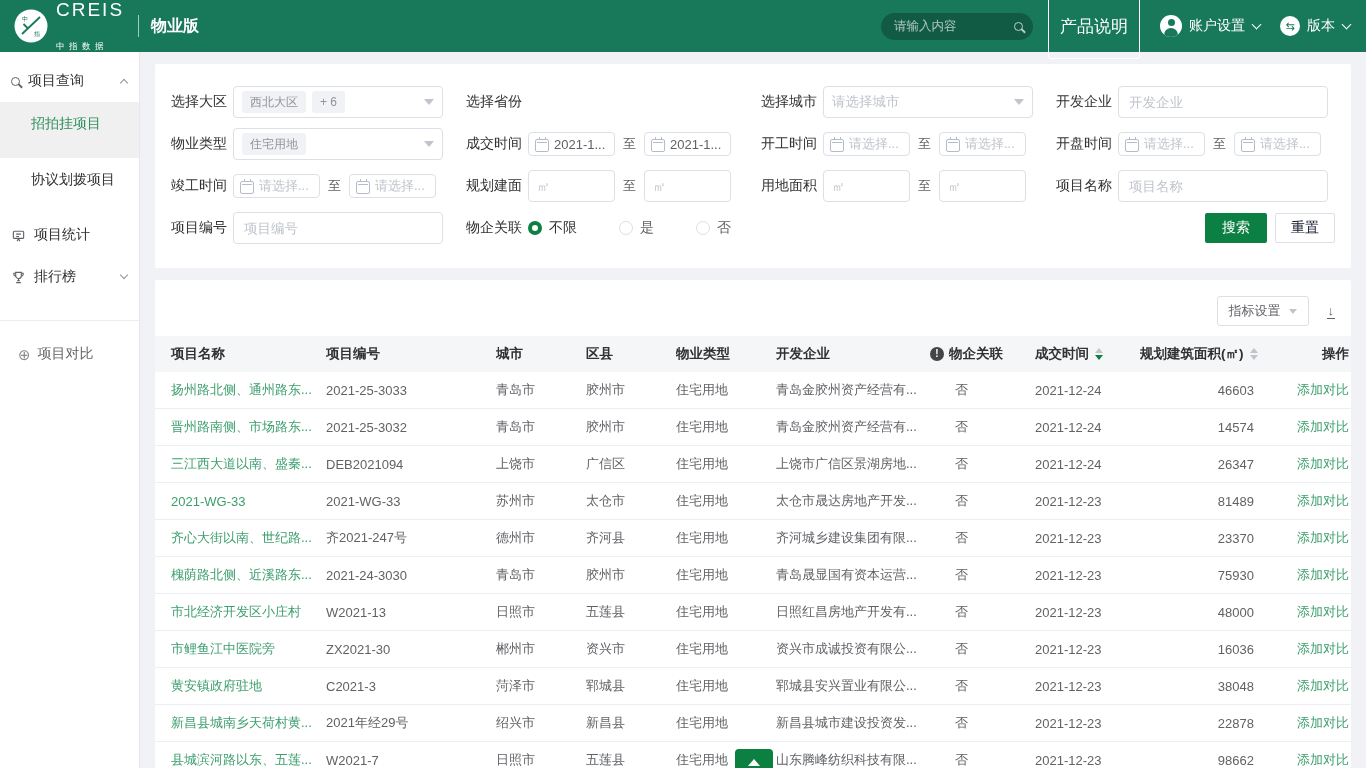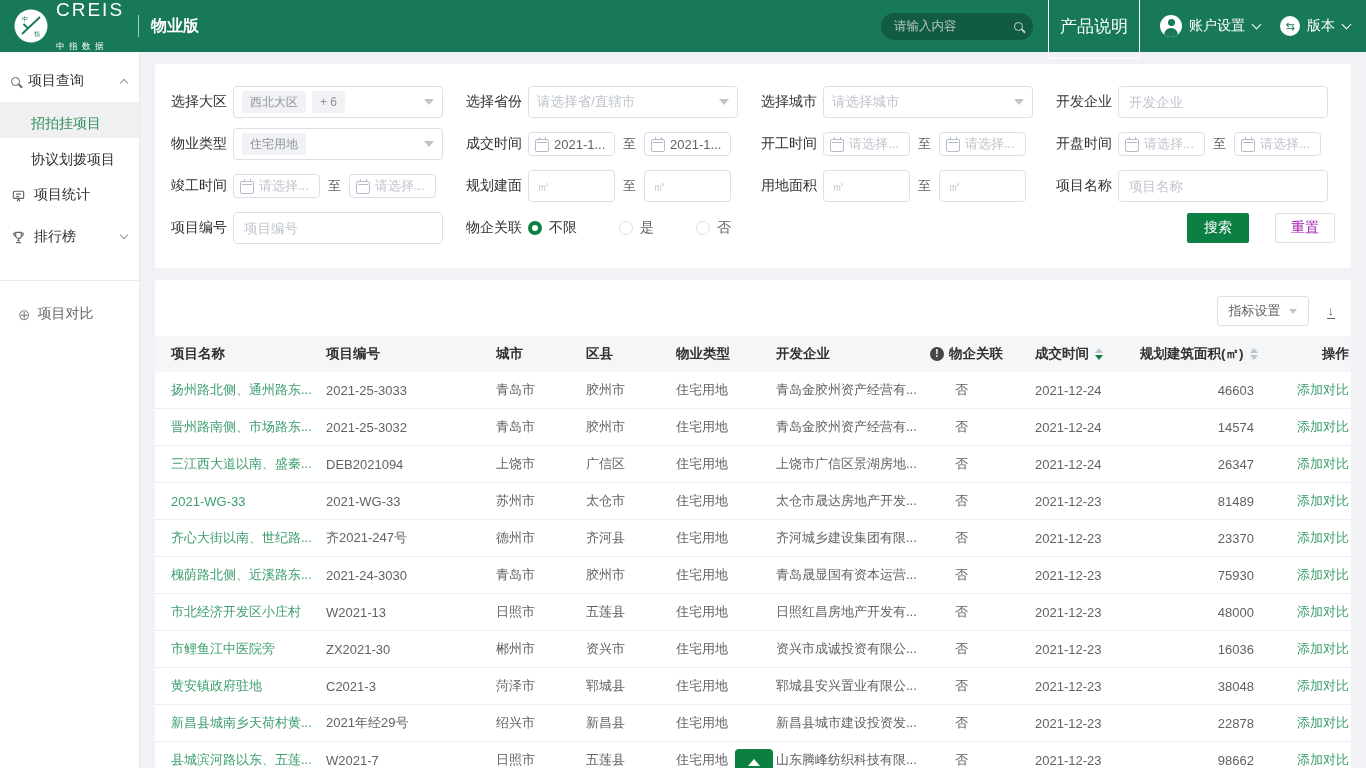--- a/index.html
+++ b/index.html
@@ -34,21 +34,21 @@
   .chev.up { transform:rotate(-135deg); margin-top:4px; }
   .ver-circle { width:20px; height:20px; background:#fff; border-radius:50%; color:#17795A; font-size:11px; line-height:20px; text-align:center; flex:none; }
 
   
   .sidebar { position:absolute; top:52px; left:0; width:140px; bottom:0; background:#fff; border-right:1px solid #e8e8e8; padding-top:8px; z-index:5; }
   .side-item { height:42px; display:flex; align-items:center; padding:0 12px 0 11px; font-size:14px; color:#303133; cursor:pointer; white-space:nowrap; }
   .side-ic { color:#5f6368; margin-right:8px; display:inline-flex; align-items:center; flex:none; }
   .mag-dark { width:9px; height:9px; border:1.5px solid #5f6368; border-radius:50%; position:relative; display:inline-block; }
   .mag-dark::after { content:''; position:absolute; width:5px; height:1.5px; background:#5f6368; transform:rotate(45deg); right:-4px; bottom:-2px; }
   .side-chev { color:#909399; margin-left:auto; width:6px; height:6px; border-width:1.2px; }
-  .sub-item { height:36px; line-height:42px; padding-left:31px; font-size:14px; color:#303133; cursor:pointer; white-space:nowrap; }
+  .sub-item { height:56px; line-height:42px; padding-left:31px; font-size:14px; color:#303133; cursor:pointer; white-space:nowrap; }
   .sub-item.active { background:#f0f0f0; color:#2F8F5B; }
   .side-divider { border-top:1px solid #ececec; margin-top:22px; }
   .side-item.compare { margin-top:12px; color:#606266; padding-left:18px; }
   .plus-ic { font-size:15px; color:#8c8c8c; margin-right:7px; line-height:1; }
 
   
   .main { position:absolute; left:140px; top:52px; right:0; bottom:0; background:#f0f2f5; overflow:hidden; }
   .card { position:absolute; left:15px; width:1196px; background:#fff; border-radius:2px; }
 
   
@@ -73,21 +73,21 @@
   .num { width:87px; height:32px; border:1px solid #dcdfe6; border-radius:4px; padding:0 8px; font-size:13px; font-family:inherit; outline:none; color:#606266; }
   .num::placeholder { color:#bfc4cc; }
   .radio-group { display:flex; align-items:center; }
   .radio { display:flex; align-items:center; margin-right:42px; cursor:pointer; }
   .rd { width:14px; height:14px; border:1px solid #dcdfe6; border-radius:50%; background:#fff; flex:none; }
   .rd.on { border:4.5px solid #0C8040; }
   .rd-label { font-size:14px; color:#606266; margin-left:7px; white-space:nowrap; }
   .rd-label.dark { color:#303133; }
   .f-actions { margin-left:auto; display:flex; align-items:center; }
   .btn-primary { width:62px; height:30px; background:#0C7F43; border:none; color:#fff; font-size:14px; border-radius:2px; cursor:pointer; font-family:inherit; }
-  .btn-plain { width:60px; height:30px; background:#fff; border:1px solid #dcdfe6; color:#a21caf; font-size:14px; border-radius:2px; margin-left:26px; cursor:pointer; font-family:inherit; }
+  .btn-plain { width:60px; height:30px; background:#fff; border:1px solid #dcdfe6; color:#0f172a; font-size:14px; border-radius:2px; margin-left:8px; cursor:pointer; font-family:inherit; }
 
   
   .table-card { top:228px; height:488px; padding-top:16px; overflow:hidden; }
   .toolbar { height:30px; display:flex; align-items:center; justify-content:flex-end; padding:0 16px; }
   .ind-sel { width:92px; height:30px; border:1px solid #dcdfe6; border-radius:3px; display:flex; align-items:center; justify-content:center; font-size:13px; color:#606266; cursor:pointer; }
   .ind-sel span { margin-right:8px; white-space:nowrap; }
   .ind-sel .sel-caret { margin-left:0; border-left-width:4px; border-right-width:4px; border-top-width:5px; }
   .dl { margin-left:18px; font-size:13px; color:#606266; border-bottom:1.5px solid #606266; line-height:1; padding:0 1px 1px; cursor:pointer; }
   .thead, .tr { display:grid; grid-template-columns:171px 170px 90px 90px 100px 154px 105px 105px 157px 110px; align-items:center; }
   .thead { height:36px; background:#f5f6f7; margin-top:10px; font-size:13.5px; font-weight:700; color:#303133; }
@@ -196,24 +196,20 @@
       <div class="f-field">
         <span class="f-label">选择大区</span>
         <div class="sel">
           <span class="tag">西北大区</span>
           <span class="tag">+ 6</span>
           <i class="sel-caret"></i>
         </div>
       </div>
       <div class="f-field">
         <span class="f-label">选择省份</span>
-        <div class="sel">
-          <span class="ph">请选择省/直辖市</span>
-          <i class="sel-caret"></i>
-        </div>
       </div>
       <div class="f-field">
         <span class="f-label">选择城市</span>
         <div class="sel">
           <span class="ph">请选择城市</span>
           <i class="sel-caret"></i>
         </div>
       </div>
       <div class="f-field">
         <span class="f-label">开发企业</span>

